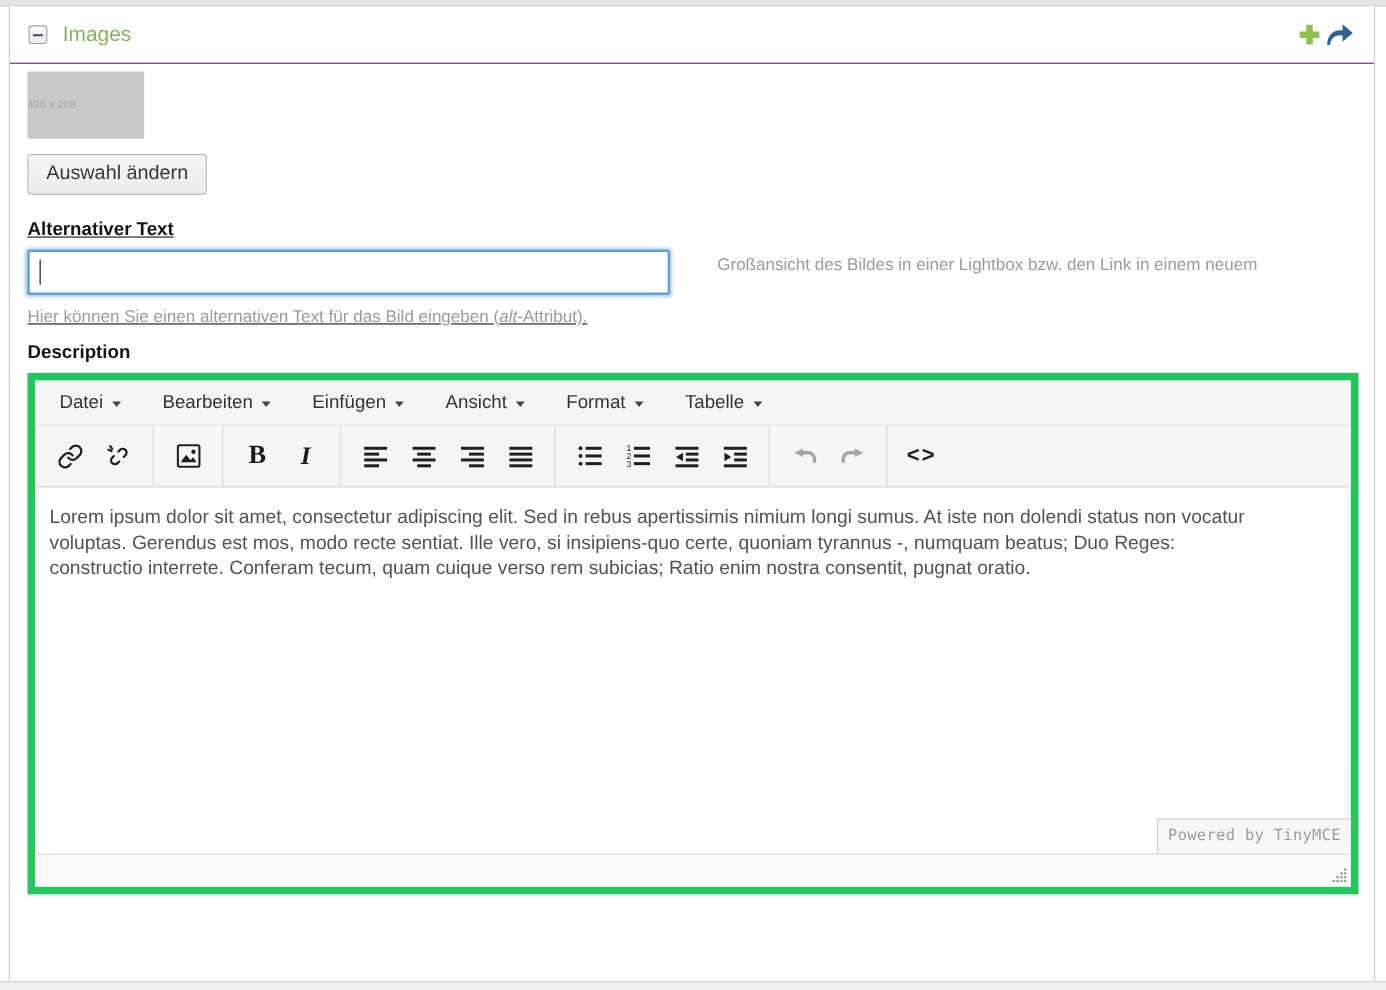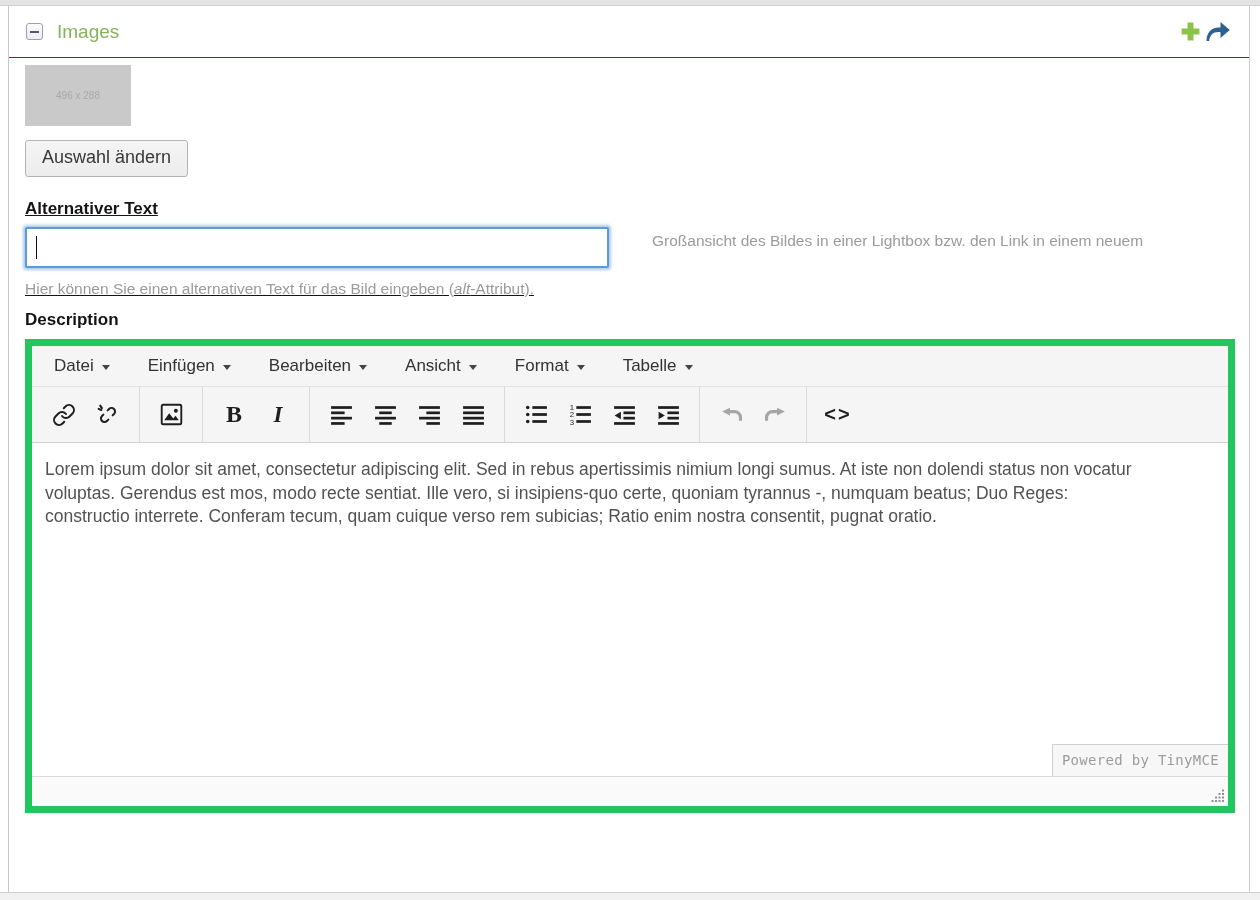--- a/index.html
+++ b/index.html
@@ -24,21 +24,21 @@
   .collapse-btn .minus { width:9px; height:2px; background:#55556a; }
   .panel-title { margin-left:14px; font-size:19px; }
   .header-actions { margin-left:auto; display:flex; align-items:center; gap:3px; }
   .icon-btn { display:flex; align-items:center; justify-content:center; cursor:pointer; }
 
   
   .content { padding:0 16px; }
   .field-label { font-weight:bold; font-size:17px; color:#141414; }
   .lbl-image { margin-top:28px; }
   .thumb { margin-top:7px; width:106px; height:61px; background:#c9c9c9;
-    display:flex; align-items:center; justify-content:center; cursor:pointer; }
+    display:flex; align-items:center; cursor:pointer; }
   .thumb span { font-size:10px; color:#a9a9a9; }
   .change-btn { margin-top:14px; display:inline-block; padding:6px 16px 8px;
     font-size:18px; color:#383838; font-family:"Liberation Sans",sans-serif;
     background:linear-gradient(#f5f5f5,#ececec); border:1px solid #b4b4b4;
     border-radius:3px; cursor:pointer; }
 
   .fields-row { display:flex; margin-top:22px; align-items:flex-start; }
   .col-left { width:584px;text-decoration:underline; }
   .alt-input-wrap { margin-top:8px; position:relative; }
   .alt-input { width:584px; height:41px; border:2px solid #5b9bd8; border-radius:2px;
@@ -142,25 +142,25 @@
     <div class="field-label lbl-description">Description</div>
 
     <div class="editor">
 
       <div class="menubar">
         <span class="menu-item">
             <span>Datei</span>
             <span class="menu-caret"></span>
           </span>
         <span class="menu-item">
+            <span>Bearbeiten</span>
+            <span class="menu-caret"></span>
+          </span>
+        <span class="menu-item">
             <span>Einfügen</span>
-            <span class="menu-caret"></span>
-          </span>
-        <span class="menu-item">
-            <span>Bearbeiten</span>
             <span class="menu-caret"></span>
           </span>
         <span class="menu-item">
             <span>Ansicht</span>
             <span class="menu-caret"></span>
           </span>
         <span class="menu-item">
             <span>Format</span>
             <span class="menu-caret"></span>
           </span>

